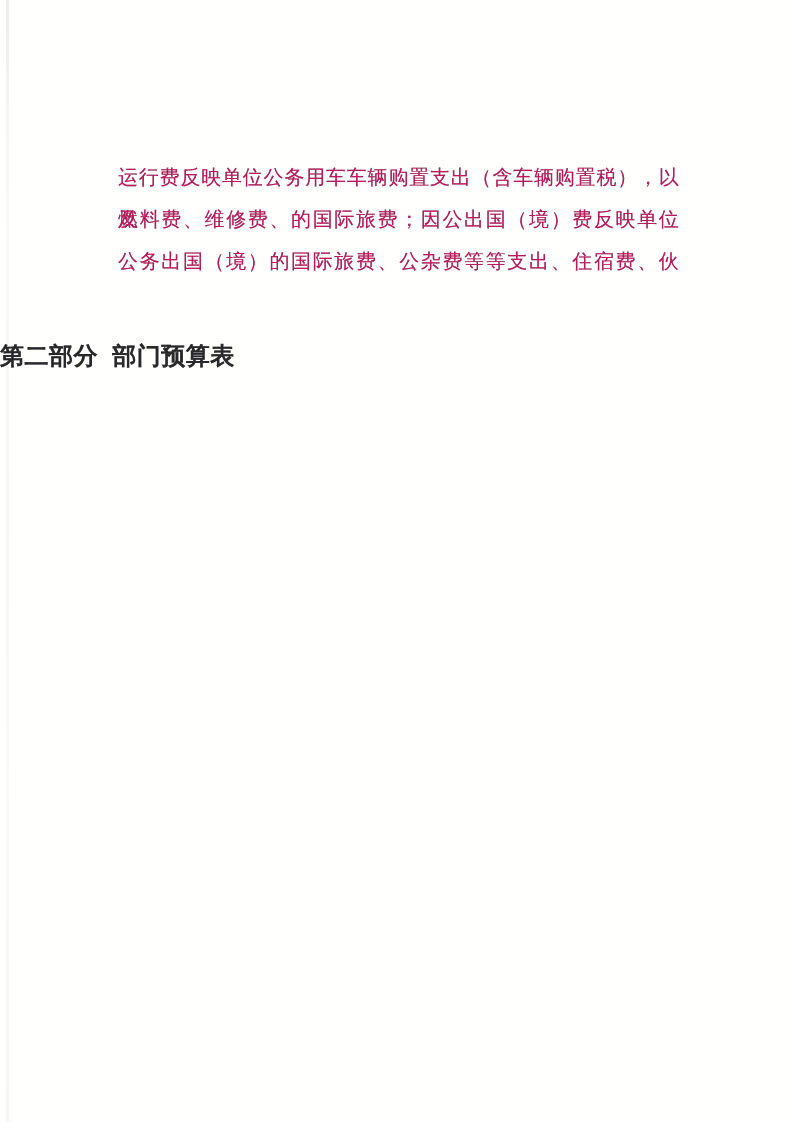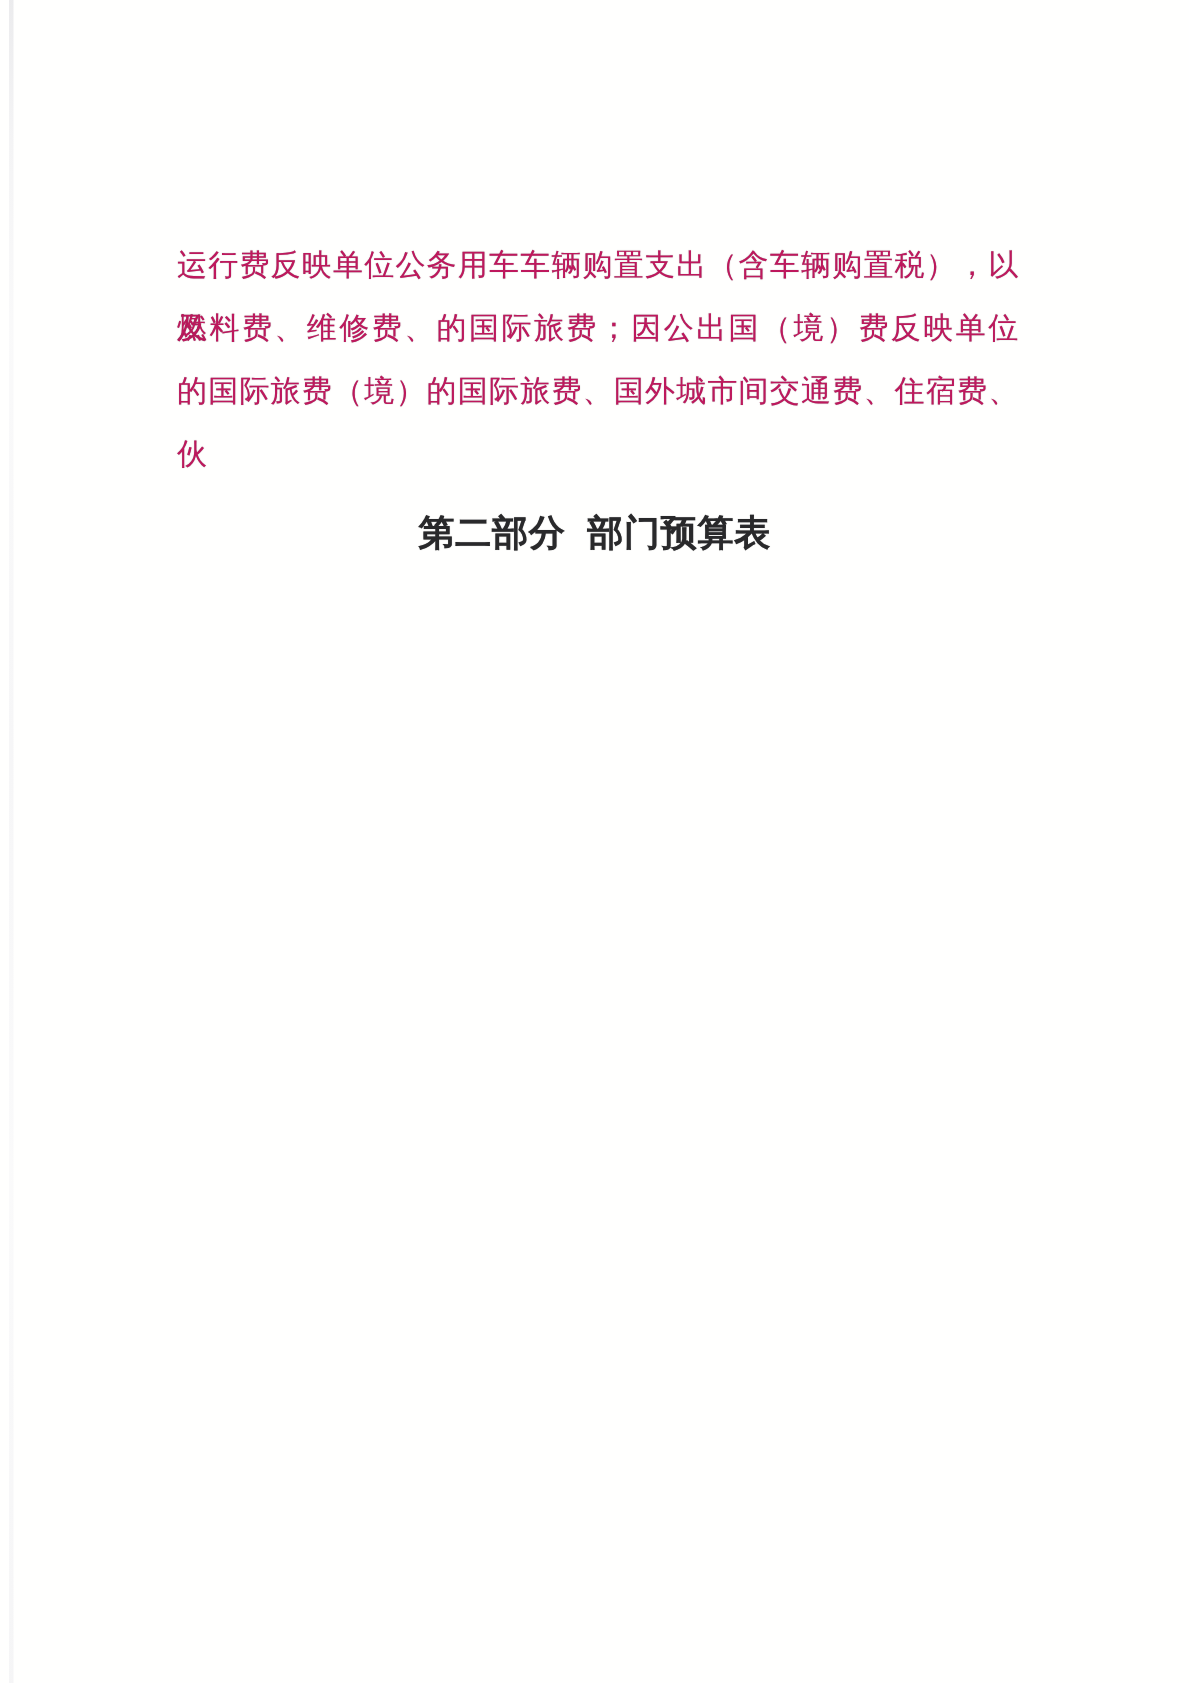--- a/index.html
+++ b/index.html
@@ -46,39 +46,38 @@
   .line.just {
     text-align: justify;
     text-align-last: justify;
     white-space: normal;
   }
   .section-heading {
     position: absolute;
     left: 0;
     top: 341px;
     width: 793px;
-    text-align: center;
     font-family: "Liberation Sans", "DejaVu Sans", sans-serif;
     font-weight: bold;
     font-size: 24px;
     line-height: 30px;
     color: #29292b;
     letter-spacing: 0.5px;
     word-spacing: 0.3em;
     text-shadow: 0 0 0.5px rgba(40,40,42,0.6);
   }
 </style>
 </head>
 <body>
 
 <div class="page">
 
   <div class="scan-edge"></div>
 
   <div class="body-paragraph">
     <div class="line just">运行费反映单位公务用车车辆购置支出（含车辆购置税），以及</div>
     <div class="line just">燃料费、维修费、的国际旅费；因公出国（境）费反映单位</div>
-    <div class="line just">的国际旅费（境）的国际旅费、国外城市间交通费、住宿费、伙</div>
+    <div class="line just">公务出国（境）的国际旅费、公杂费等等支出、住宿费、伙</div>
   </div>
 
   <div class="section-heading">第二部分 部门预算表</div>
 
 </div>
 
 </body></html>

